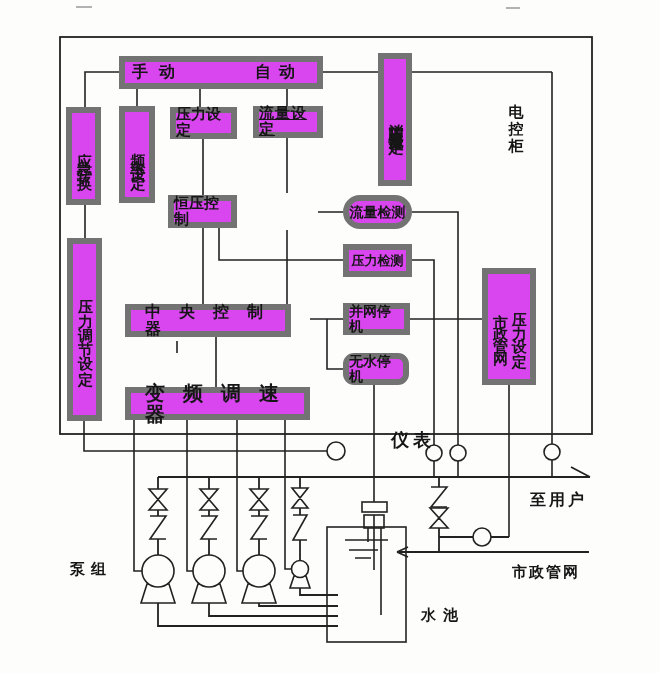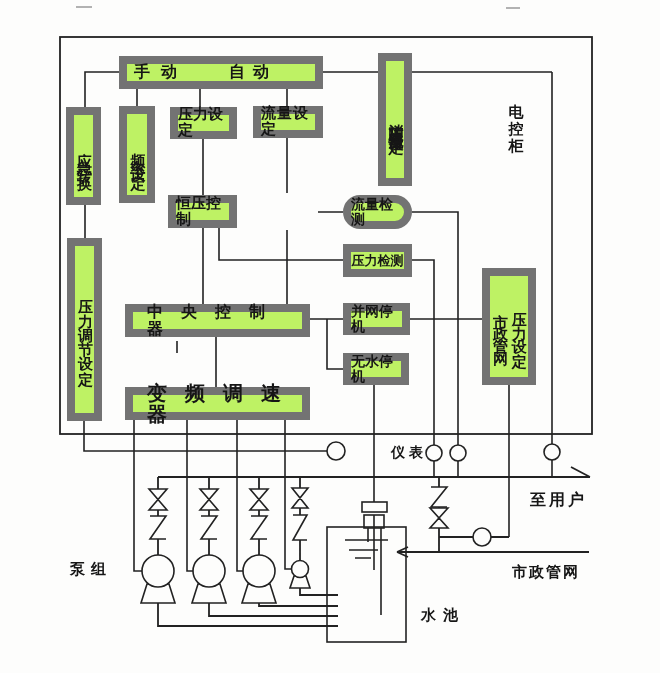--- a/index.html
+++ b/index.html
@@ -1,20 +1,20 @@
 <!DOCTYPE html>
 <html><head>
 <meta charset="utf-8">
 <style>
   html,body{margin:0;padding:0;}
   body{background:#ffffff;font-family:"DejaVu Sans",sans-serif;}
   #stage{position:relative;width:660px;height:673px;background:#fdfdfc;overflow:hidden;
          color:#161616;}
   #wires{position:absolute;left:0;top:0;width:660px;height:673px;}
-  .box{position:absolute;box-sizing:border-box;border:8px solid #737373;background:#bef264;
+  .box{position:absolute;box-sizing:border-box;border:6px solid #737373;background:#d946ef;
        display:flex;align-items:center;justify-content:center;
        font-weight:700;color:#161616;line-height:1.05;}
   .vbox{writing-mode:vertical-rl;text-orientation:upright;}
   .lbl{position:absolute;font-weight:700;color:#161616;white-space:nowrap;}
   .vlbl{writing-mode:vertical-rl;text-orientation:upright;}
   .two-rows{flex-direction:column;justify-content:center;align-items:stretch;padding:1px 5px;}
   .two-rows .r1{text-align:center;letter-spacing:8px;padding-left:8px;}
   .two-rows .r2{display:flex;justify-content:space-between;}
   .mode{justify-content:space-between;padding:0 14px 0 7px;}
   .cols{flex-direction:row;gap:3px;}
@@ -115,58 +115,58 @@
     <circle cx="336" cy="451" r="9"></circle>
     <circle cx="434" cy="453" r="8"></circle>
     <circle cx="458" cy="453" r="8"></circle>
     <circle cx="552" cy="452" r="8"></circle>
     <circle cx="482" cy="537" r="9"></circle>
   </g>
 </svg>
 
 <div class="box mode" style="left:119px;top:56px;width:204px;height:33px;font-size:16px;">
   <span style="letter-spacing:11px;">手动</span>
-  <span style="letter-spacing:8px;margin-right:24px;">自动</span>
+  <span style="letter-spacing:8px;margin-right:0;">自动</span>
 </div>
 
 <div class="box vbox" style="left:66px;top:107px;width:35px;height:98px;font-size:15px;letter-spacing:8px;">应急转换</div>
 
 <div class="box vbox" style="left:119px;top:106px;width:36px;height:97px;font-size:15px;letter-spacing:7px;">频率设定</div>
 
 <div class="box" style="left:170px;top:107px;width:67px;height:32px;font-size:15px;">压力设定</div>
 
-<div class="box" style="left:253px;top:106px;width:70px;height:32px;font-size:15px;letter-spacing:1px;">流量设定</div>
+<div class="box" style="left:253px;top:106px;width:70px;height:32px;font-size:15px;letter-spacing:1px;text-decoration:underline;">流量设定</div>
 
 <div class="box vbox" style="left:378px;top:53px;width:34px;height:133px;font-size:15px;letter-spacing:2px;">消防压力流量设定</div>
 
 <div class="box" style="left:168px;top:195px;width:69px;height:33px;font-size:15px;">恒压控制</div>
 
 
 <div class="box" style="left:343px;top:195px;width:69px;height:34px;font-size:14px;border-radius:17px;">流量检测</div>
 
 <div class="box" style="left:343px;top:244px;width:69px;height:33px;font-size:13px;">压力检测</div>
 
 <div class="box" style="left:343px;top:303px;width:67px;height:32px;font-size:14px;">并网停机</div>
 
-<div class="box" style="left:343px;top:353px;width:66px;height:32px;font-size:14px;">无水停机</div>
+<div class="box" style="left:343px;top:353px;width:66px;height:32px;font-size:14px;border-radius:11px;">无水停机</div>
 
 <div class="box cols" style="left:482px;top:268px;width:54px;height:117px;font-size:15px;">
   <span class="vbox" style="letter-spacing:13px;">市政管网</span>
   <span class="vbox" style="letter-spacing:13px;">压力设定</span>
 </div>
 
-<div class="box" style="left:125px;top:304px;width:185px;height:33px;font-size:16px;letter-spacing:18px;padding-left:14px;">中央控制器</div>
+<div class="box" style="left:125px;top:304px;width:166px;height:33px;font-size:16px;letter-spacing:18px;padding-left:14px;">中央控制器</div>
 
 <div class="box" style="left:125px;top:387px;width:185px;height:33px;font-size:20px;letter-spacing:18px;padding-left:14px;">变频调速器</div>
 
 <div class="box vbox" style="left:67px;top:238px;width:35px;height:183px;font-size:15px;letter-spacing:14px;">压力调节设定</div>
 
 <div class="lbl vlbl" style="left:506px;top:92px;font-size:15px;letter-spacing:17px;">电控柜</div>
 
-<div class="lbl" style="left:391px;top:444px;font-size:14px;letter-spacing:4px;">仪表</div>
+<div class="lbl" style="left:391px;top:428px;font-size:18px;letter-spacing:4px;">仪表</div>
 
 <div class="lbl" style="left:530px;top:490px;font-size:16px;letter-spacing:3px;">至用户</div>
 
 <div class="lbl" style="left:512px;top:563px;font-size:15px;letter-spacing:2px;">市政管网</div>
 
 <div class="lbl" style="left:421px;top:606px;font-size:15px;letter-spacing:7px;">水池</div>
 
 <div class="lbl" style="left:70px;top:560px;font-size:15px;letter-spacing:6px;">泵组</div>
 
 </div>

